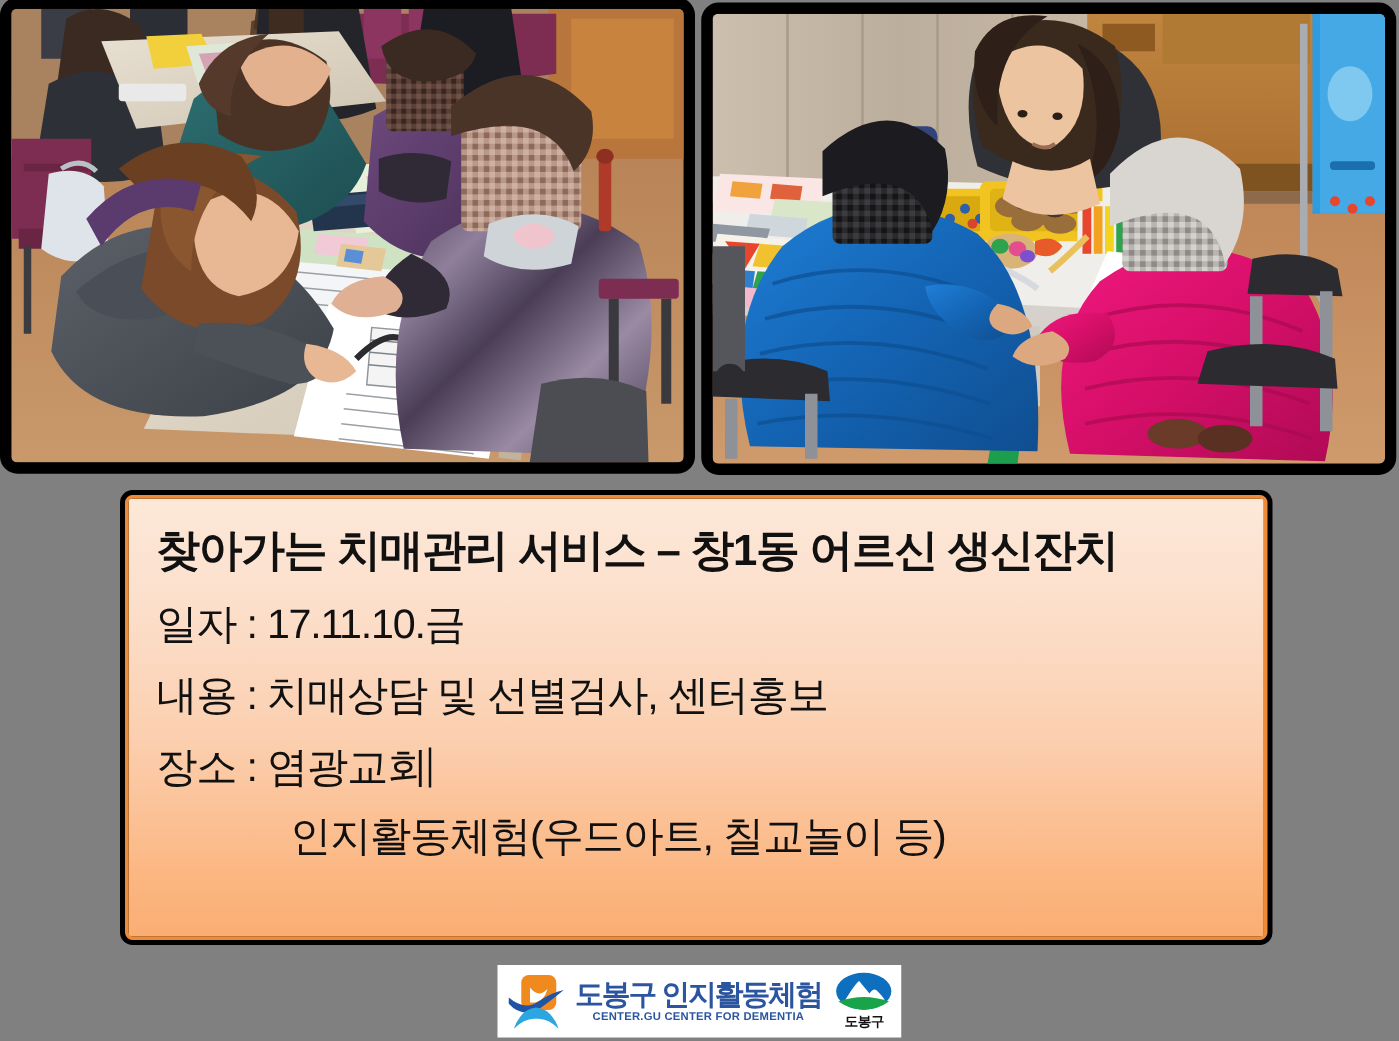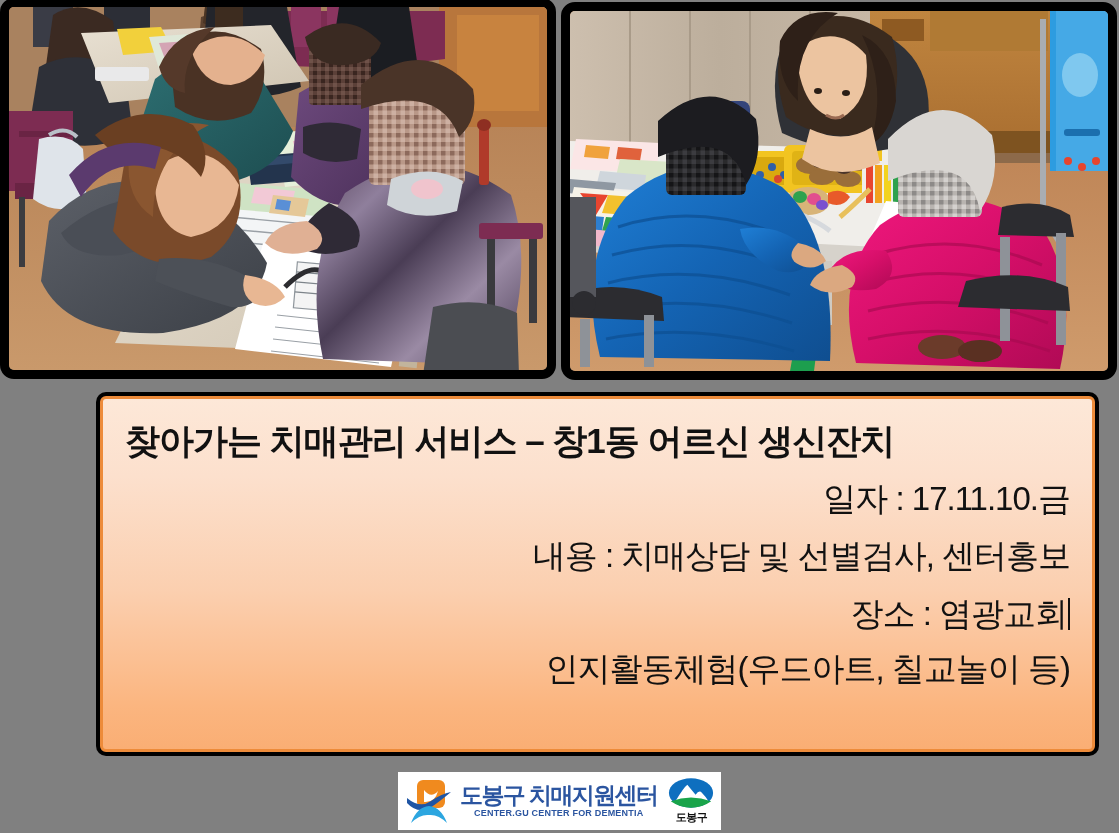--- a/index.html
+++ b/index.html
@@ -37,21 +37,21 @@
     position:absolute;
     inset:0;
     overflow:hidden;
     background:#6b5a4a;
   }
 
   
   .info-card{
     position:absolute;
     left:96px; top:392px;
-    width:1003px; height:364px;
+    width:922px; height:364px;
     background:#000;
     border-radius:10px;
     padding:4px;
   }
   .info-card-inner{
     width:100%; height:100%;
     border:3px solid #ED8B3A;
     border-radius:6px;
     background:linear-gradient(180deg,#FDE8D8 0%,#FCE0CD 22%,#FBCFAF 55%,#FBB57F 88%,#FAAE74 100%);
     padding:20px 22px 10px 22px;
@@ -66,21 +66,20 @@
     line-height:1.25;
     white-space:nowrap;
   }
   .card-line{
     font-size:33px;
     color:#111;
     letter-spacing:-1px;
     line-height:1.32;
     margin-top:14px;
     white-space:nowrap;
-    text-align:right;
   }
   .card-line.indent{ padding-left:107px; margin-top:12px; }
   .caret{
     display:inline-block;
     width:2px; height:32px;
     background:#111;
     vertical-align:-5px;
     margin-left:1px;
   }
 
@@ -538,21 +537,21 @@
     <div class="logo-mark">
       <svg viewBox="0 0 46 46" style="width:100%;height:100%">
         <rect x="11" y="2" width="28" height="28" rx="6" fill="#F08A1E"></rect>
         <path d="M18 12 q7 9 14 1 q-3 12 -14 11 z" fill="#FFFFFF"></path>
         <path d="M1 20 q13 11 24 3 q10 -7 20 -9 q-12 10 -21 16 q-13 6 -23 -5z" fill="#1F55A4"></path>
         <path d="M5 45 q6 -16 18 -17 q12 1 18 17 q-9 -9 -18 -8 q-9 -1 -18 8z" fill="#2CA6E0"></path>
       </svg>
     </div>
 
     <div class="logo-words">
-      <div class="logo-kr">도봉구 치매지원센터</div>
+      <div class="logo-kr">도봉구 인지활동체험</div>
       <div class="logo-en">CENTER.GU CENTER FOR DEMENTIA</div>
     </div>
 
     <div class="gu-emblem">
       <svg viewBox="0 0 50 34" style="width:46px;height:32px">
         <ellipse cx="25" cy="17" rx="24" ry="16" fill="#0E6FBF"></ellipse>
         <path d="M8 26 q9 -15 13 -18 q5 6 9 11 q4 -6 7 -2 q5 5 7 9z" fill="#FFFFFF"></path>
         <path d="M3 26 q22 -8 44 0 q-10 7 -22 7 q-12 0 -22 -7z" fill="#19A44A"></path>
       </svg>
       <div class="gu-label">도봉구</div>

